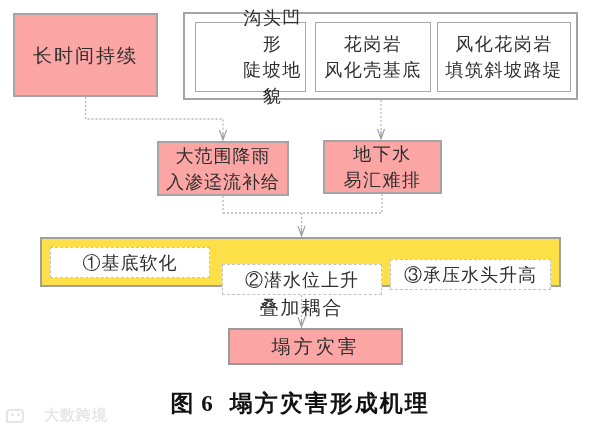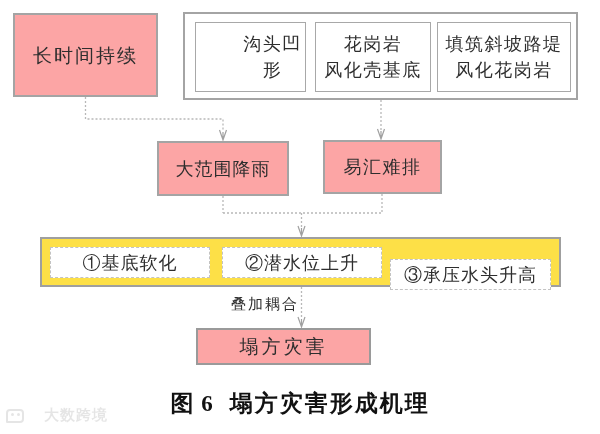--- a/index.html
+++ b/index.html
@@ -34,27 +34,27 @@
   .wide-box{
     position:absolute;left:40px;top:237px;width:521px;height:50px;
     border:2px solid #9f9f9f;background:#fde047;box-sizing:border-box;
   }
   .dashed-box{
     position:absolute;top:8px;height:31px;border:1px dashed #c3c3c3;background:#fff;
     display:flex;align-items:center;justify-content:center;
     font-size:18px;letter-spacing:1px;box-sizing:border-box;color:#2e2e2e;
   }
   .dashed-1{left:8px;width:160px;}
-  .dashed-2{left:180px;width:160px;}
+  .dashed-2{left:180px;width:160px;margin-top:17px;}
   .dashed-3{left:348px;width:161px;margin-top:12px;}
   .coupling-label{
-    position:absolute;left:231px;top:295px;width:141px;
-    font-size:15px;letter-spacing:2px;color:#2e2e2e;
+    position:absolute;left:231px;top:295px;width:141px;text-align:center;
+    font-size:19px;letter-spacing:2px;color:#2e2e2e;
   }
-  .box-disaster{left:196px;top:328px;width:175px;height:37px;border-color:#9a9a9a;
+  .box-disaster{left:228px;top:328px;width:175px;height:37px;border-color:#9a9a9a;
     flex-direction:row;font-size:19px;letter-spacing:3px;}
   .caption{
     position:absolute;left:0;top:388px;width:600px;text-align:center;
     font-size:23px;font-weight:bold;color:#111;letter-spacing:2px;
   }
   .caption .cap-num{margin-right:16px;letter-spacing:1px;}
   .watermark{
     position:absolute;left:6px;top:406px;display:flex;align-items:center;gap:20px;
     color:rgba(0,0,0,0.10);font-size:15px;letter-spacing:1px;
     font-family:"Liberation Sans","DejaVu Sans",sans-serif;font-weight:bold;
@@ -93,35 +93,38 @@
     </g>
   </svg>
 
   <div class="box box-rain">
     <div>长时间持续</div>
   </div>
 
   <div class="group-box">
     <div class="inner-box inner-gully">
       <div>沟头凹形</div>
+      <div>陡坡地貌</div>
     </div>
     <div class="inner-box inner-granite">
       <div>花岗岩</div>
       <div>风化壳基底</div>
     </div>
     <div class="inner-box inner-embankment">
+      <div>风化花岗岩</div>
       <div>填筑斜坡路堤</div>
-      <div>风化花岗岩</div>
     </div>
   </div>
 
   <div class="box box-recharge">
     <div>大范围降雨</div>
+    <div>入渗迳流补给</div>
   </div>
   <div class="box box-groundwater">
+    <div>地下水</div>
     <div>易汇难排</div>
   </div>
 
   <div class="wide-box">
     <div class="dashed-box dashed-1">①基底软化</div>
     <div class="dashed-box dashed-2">②潜水位上升</div>
     <div class="dashed-box dashed-3">③承压水头升高</div>
   </div>
 
   <div class="coupling-label">叠加耦合</div>

